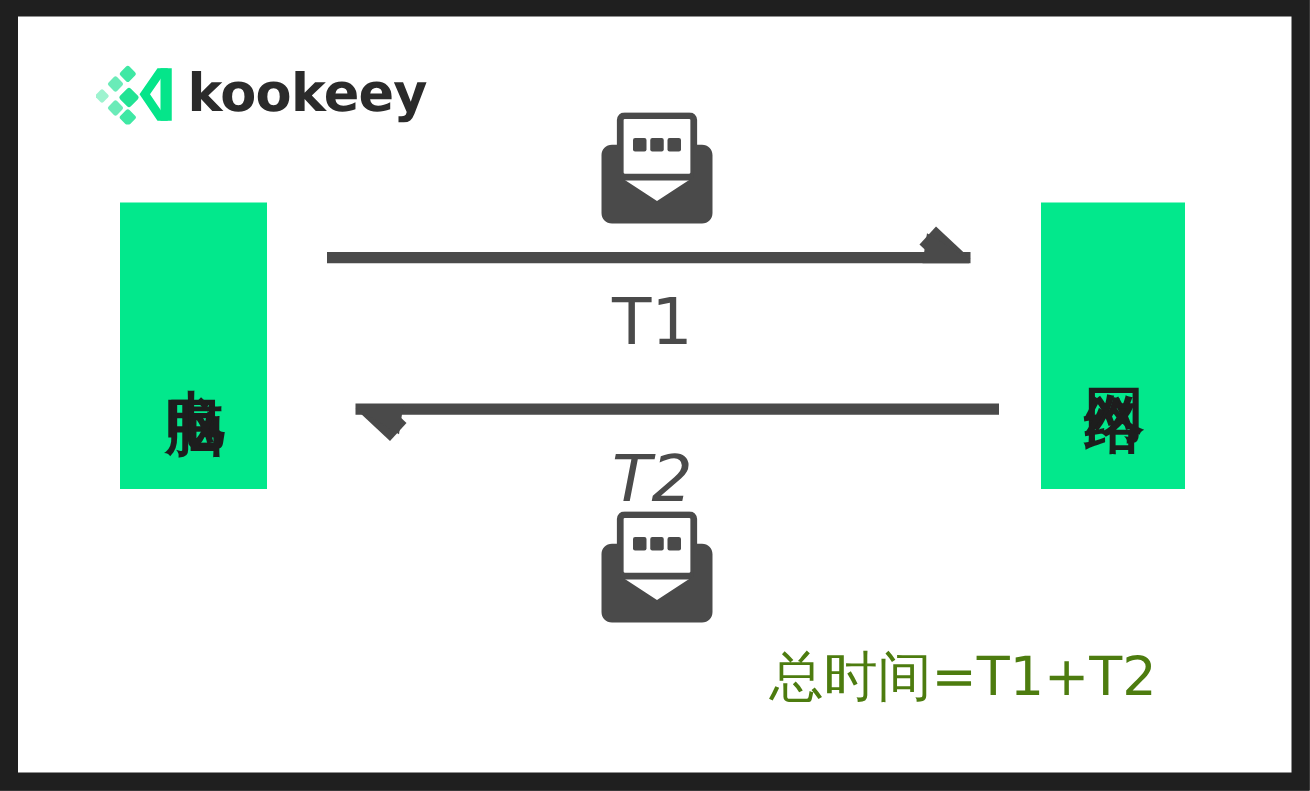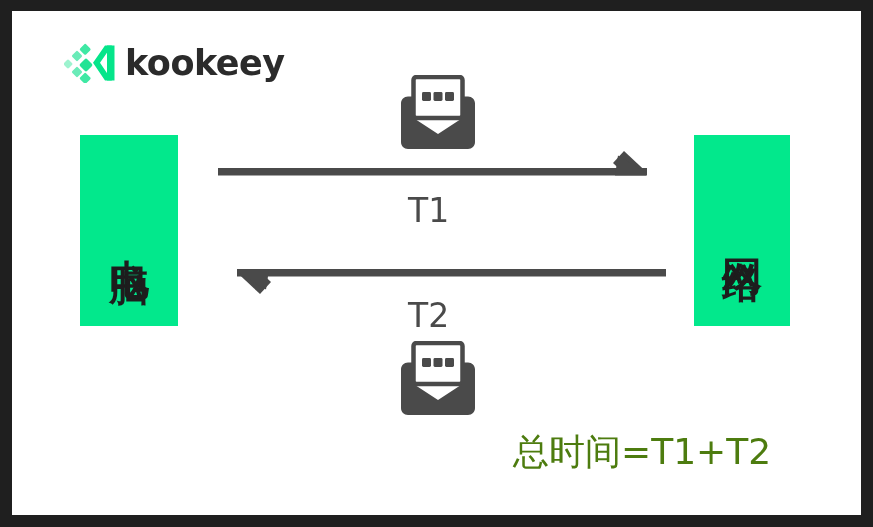--- a/index.html
+++ b/index.html
@@ -92,28 +92,28 @@
     top: 0;
     width: 849px;
     height: 504px;
     overflow: visible;
     pointer-events: none;
   }
 
   
   .t-label {
     position: absolute;
-    font-size: 33px;
+    font-size: 43px;
     color: #4a4a4a;
     font-weight: 400;
     line-height: 1;
     font-family: "DejaVu Sans", "Liberation Sans", sans-serif;
   }
   #label-t1 { left: 396px; top: 183px; }
-  #label-t2 { left: 396px; top: 288px; }
+  #label-t2 { left: 396px; top: 288px; font-style: italic; }
 
   
   .envelope {
     position: absolute;
     width: 86px;
     height: 76px;
   }
   #envelope-top    { left: 383px; top: 64px; }
   #envelope-bottom { left: 383px; top: 330px; }
 

